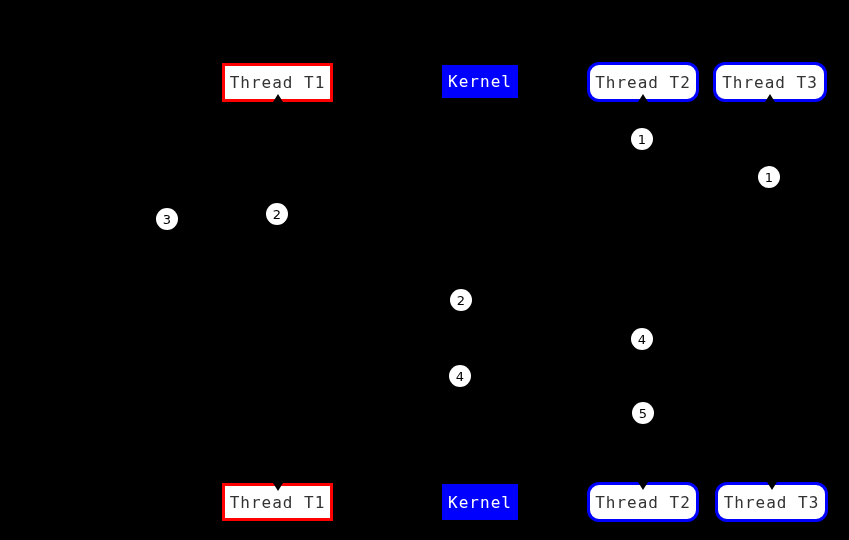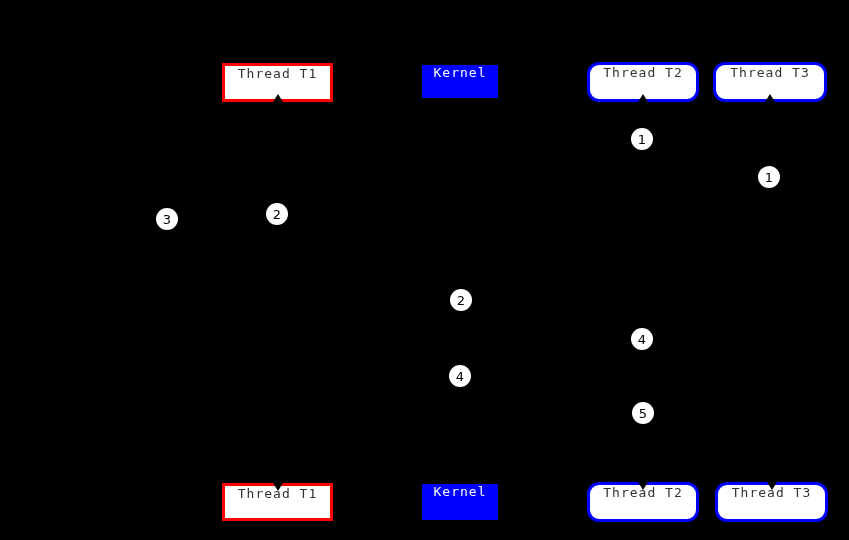--- a/index.html
+++ b/index.html
@@ -10,37 +10,38 @@
     position: relative;
     width: 849px;
     height: 540px;
     background: var(--background, #000000);
     overflow: hidden;
   }
   .box {
     position: absolute;
     box-sizing: border-box;
     display: flex;
-    align-items: flex-start;
+    align-items: center;
     justify-content: center;
     font-family: "DejaVu Sans Mono", "Liberation Mono", monospace;
-    font-size: 13px;
+    font-size: 16px;
     letter-spacing: 1px;
     white-space: nowrap;
   }
   .box.outline {
     background: var(--box_fill, #ffffff);
     color: var(--box_text, #333333);
     border: 3px solid #000;
   }
   .box.red-outline   { border-color: var(--red, #ff0000); }
   .box.blue-outline  { border-color: var(--blue, #0000ff); border-radius: 12px; }
   .box.blue-solid {
     background: var(--blue, #0000ff);
     color: var(--kernel_text, #ffffff);
+    margin-left: 20px;
   }
   .notch {
     position: absolute;
     left: 50%;
     transform: translateX(-50%);
     width: 0;
     height: 0;
     border-left: 5px solid transparent;
     border-right: 5px solid transparent;
   }

